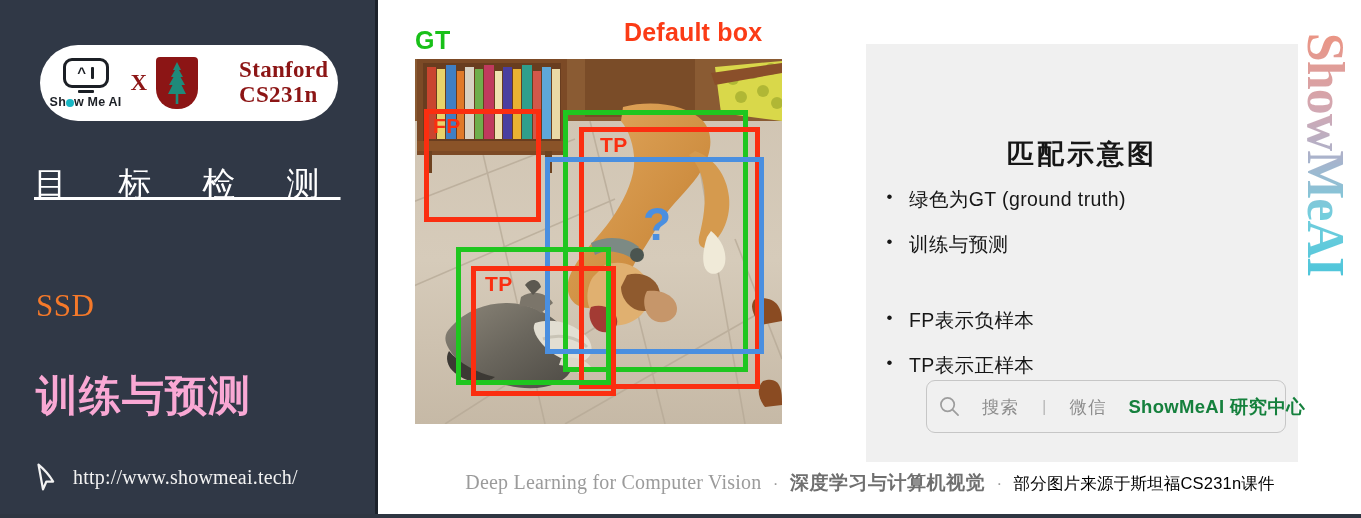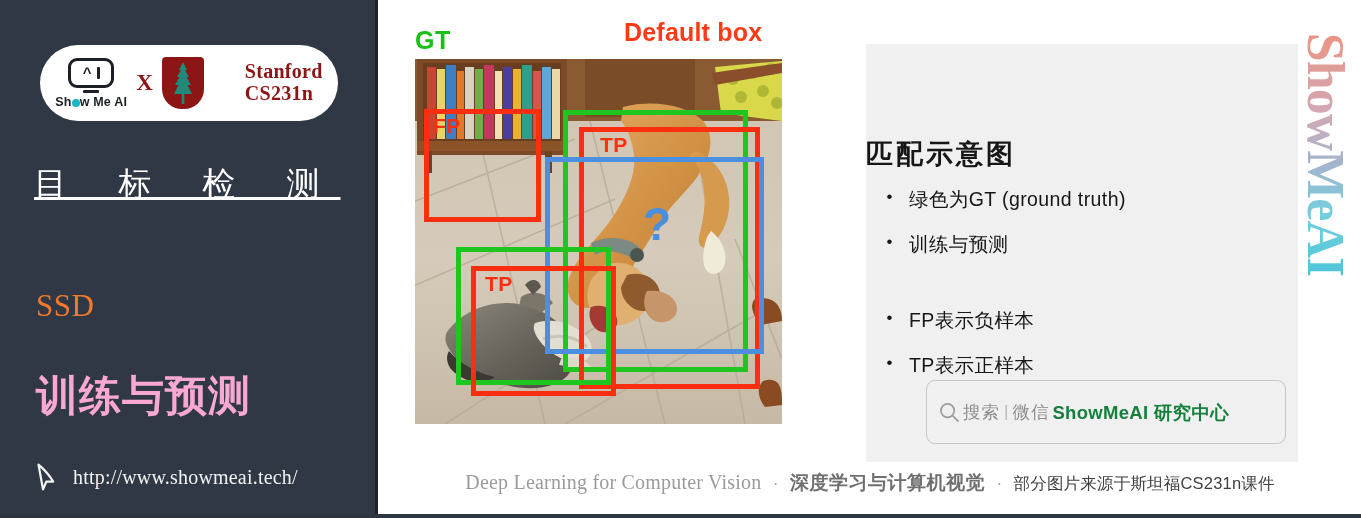--- a/index.html
+++ b/index.html
@@ -50,21 +50,21 @@
   .stanford-tree{
     width:42px;height:52px;background:#8C1515;
     border-radius:4px 4px 20px 20px;
     position:relative;display:flex;align-items:center;justify-content:center;
     flex:0 0 auto;
   }
   .stanford-tree svg{display:block;}
   .stanford-name{
     display:flex;flex-direction:column;line-height:1.08;
     font-family:"Liberation Serif",serif;color:#8C1515;
-    font-weight:bold;font-size:20px;letter-spacing:.3px;margin-left:32px;
+    font-weight:bold;font-size:23px;letter-spacing:.3px;margin-left:32px;
   }
 
   .side-title{
     position:absolute;left:34px;top:162px;width:320px;
     color:#ffffff;font-size:33px;font-weight:normal;
     letter-spacing:21px;white-space:nowrap;text-decoration:underline;
   }
   .side-sub1{
     position:absolute;left:36px;top:288px;
     color:#F4792A;font-size:31px;
@@ -119,40 +119,40 @@
     position:absolute;color:#4A8FE0;font-size:46px;font-weight:bold;
     line-height:1;font-family:"Liberation Sans",sans-serif;
   }
 
   
   .rpanel{
     position:absolute;left:866px;top:44px;width:432px;height:418px;
     background:#f0f0f0;
   }
   .rp-title{
-    position:absolute;left:0;right:0;top:92px;text-align:left;
+    position:absolute;left:0;right:0;top:92px;text-align:center;
     font-size:27px;font-weight:bold;color:#161616;letter-spacing:3px;
   }
   .rp-list{position:absolute;left:18px;top:142px;right:10px;}
   .rp-item{
     display:flex;align-items:flex-start;gap:14px;
     margin-bottom:19px;
   }
   .rp-bullet{
     font-size:17px;color:#161616;line-height:1.35;
     width:11px;flex:0 0 auto;text-align:center;
   }
   .rp-text{
     font-size:19.5px;color:#161616;line-height:1.35;letter-spacing:.4px;
   }
   .rp-gap{height:30px;}
   .searchbar{
-    position:absolute;left:60px;top:336px;width:360px;height:64px;
+    position:absolute;left:60px;top:336px;width:360px;height:53px;
     border:1.6px solid #c6c6c6;border-radius:9px;background:#f0f0f0;
-    display:flex;align-items:center;gap:3px;padding:0 12px;box-sizing:border-box;
+    display:flex;align-items:center;gap:22px;padding:0 12px;box-sizing:border-box;
   }
   .mag{width:21px;height:21px;flex:0 0 auto;}
   .sb-ph{font-size:17.5px;color:#8d8d8d;letter-spacing:1px;white-space:nowrap;}
   .sb-sep{color:#b9b9b9;font-size:17px;margin:0 1px;}
   .sb-brand{font-size:18.5px;font-weight:bold;color:#15803d;letter-spacing:.3px;white-space:nowrap;}
 
   
   .watermark{
     position:absolute;right:5px;top:28px;
     width:60px;height:252px;
@@ -174,21 +174,21 @@
   .footer{
     position:absolute;left:395px;top:470px;width:950px;
     text-align:center;white-space:nowrap;
   }
   .ft-en{
     font-size:20px;color:#9b9b9b;
     font-family:Liberation Serif, serif;letter-spacing:.2px;
   }
   .ft-dot{font-size:17px;color:#9b9b9b;margin:0 7px;}
   .ft-cn{font-size:19px;color:#6f6f6f;font-weight:bold;letter-spacing:.5px;}
-  .ft-tail{font-size:16.5px;color:#404040;letter-spacing:.2px;}
+  .ft-tail{font-size:16.5px;color:#000000;letter-spacing:.2px;}
 </style>
 </head>
 <body>
 
 <div class="slide">
 
   <div class="sidebar">
 
     <div class="logo-pill">
       <div class="sma-logo">

